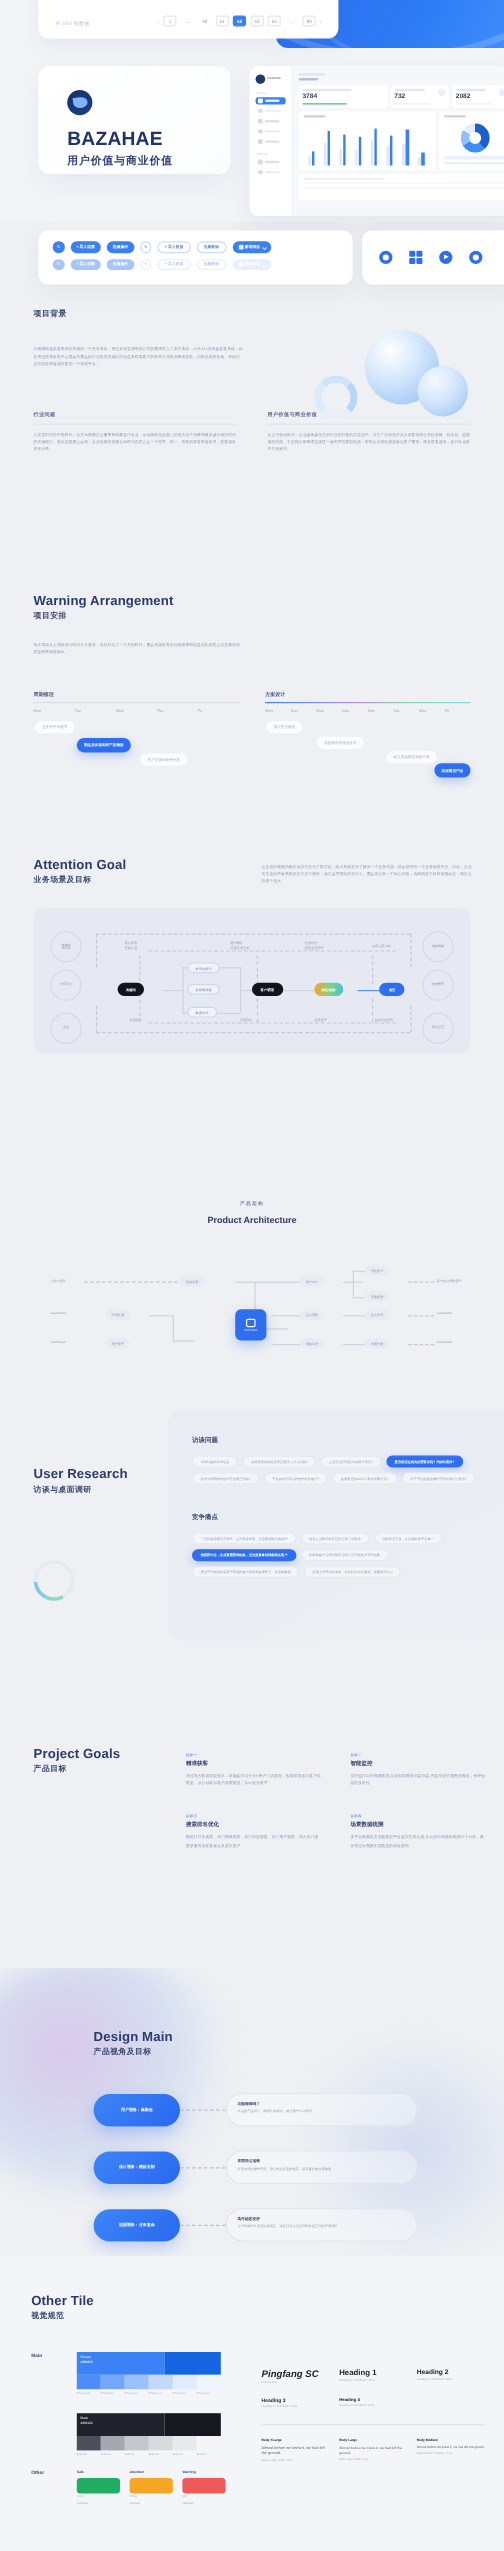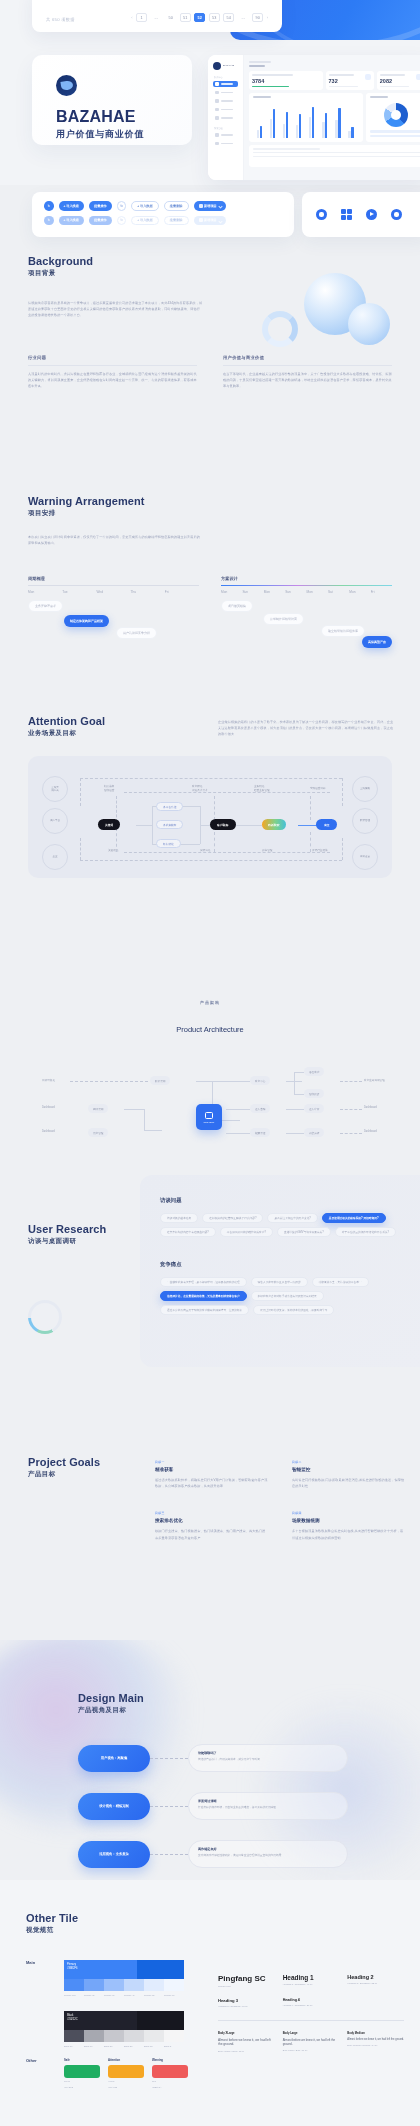--- a/index.html
+++ b/index.html
@@ -174,21 +174,21 @@
   .node.label { color: #9298ab; font-size: 2.6px; flex-direction: column; line-height: 1.5; }
   .dashL { position: absolute; border-top: .5px dashed #c2c8d8; }
   .dashV { position: absolute; border-left: .5px dashed #c2c8d8; }
   .solidL { position: absolute; border-top: .5px solid #cdd3e1; }
   .solidV { position: absolute; border-left: .5px solid #cdd3e1; }
   .blueL { position: absolute; border-top: .6px solid #5a93f7; }
 
   
   .s-pac { position: absolute; left: 0; top: 1000px; width: 420px; text-align: center; }
   .pac-cn { font-size: 4px; font-weight: 700; color: #7d88a8; letter-spacing: 1px; }
-  .pac-en { font-size: 7.5px; font-weight: 400; color: #2a3a6b; margin-top: 20px; }
+  .pac-en { font-size: 7.5px; font-weight: 700; color: #2a3a6b; margin-top: 7px; }
   .pac-canvas { position: relative; width: 420px; height: 135px; margin-top: 18px; }
   .pnode { position: absolute; height: 9px; border-radius: 4.5px; background: #e8ebf2; color: #8e95ab;
     font-size: 2.6px; display: flex; align-items: center; justify-content: center; padding: 0 5px; white-space: nowrap; }
   .pnode.core { width: 26px; height: 26px; border-radius: 5px; background: #2f6ef0; color: #fff; font-size: 2.6px;
     flex-direction: column; gap: 2px; box-shadow: 0 4px 10px rgba(47,110,240,.3); }
   .pnode.core .gl { width: 8px; height: 7px; border: .8px solid #fff; border-radius: 1.5px; }
   .ptext { position: absolute; font-size: 2.6px; color: #9aa1b6; white-space: nowrap; }
 
   
   .s-ur { position: absolute; left: 0; top: 1175px; width: 420px; }
@@ -243,21 +243,21 @@
   .sw-black .b { background: #16171f; }
   .st-other { position: absolute; left: 26px; top: 178px; display: flex; gap: 8px; align-items: flex-start; }
   .oth { width: 36px; }
   .oth b { font-size: 2.8px; color: #3a4870; display: block; margin-bottom: 2.5px; }
   .oth .chipc { height: 13px; border-radius: 3px; }
   .oth span { display: block; font-size: 2.2px; color: #a7adc0; margin-top: 2.5px; line-height: 1.5; }
 
   .type-area { position: absolute; left: 218px; top: 94px; width: 186px; }
   .type-heads { display: flex; gap: 8px; }
   .th { flex: 1; }
-  .th .t1 { font-size: 8px; font-weight: 700; color: #1c1d22; white-space: nowrap; }
+  .th .t1 { font-size: 8px; font-weight: 700; color: #1c1d22; white-space: nowrap; font-style: italic; }
   .th .t2 { font-size: 6.5px; font-weight: 700; color: #1c1d22; }
   .th .t3 { font-size: 5.5px; font-weight: 700; color: #1c1d22; }
   .th .t4 { font-size: 4.2px; font-weight: 700; color: #1c1d22; }
   .th .cap { font-size: 2.3px; color: #a7adc0; margin-top: 2px; }
   .type-div { height: .5px; background: #dde1ea; margin: 13px 0 11px; }
   .body-row { display: flex; gap: 8px; }
   .brow { flex: 1; }
   .brow b { font-size: 2.7px; color: #1c1d22; display: block; }
   .brow p { font-size: 3.2px; color: #5d6478; line-height: 1.5; margin-top: 3px; }
   .brow p.sm { font-size: 2.6px; }
@@ -446,21 +446,20 @@
         <i></i>
         <i></i>
         <i></i>
       </span>
     <span class="ic-play"></span>
     <span class="ic-round"></span>
   </div>
 
   <div class="s-bg">
     <div style="position:relative;padding:0 28px;">
-      <div class="sec-en">Background</div>
       <div class="sec-cn">项目背景</div>
 
       <div class="circles">
         <div class="circ-ring"></div>
         <div class="circ-big"></div>
         <div class="circ-mid"></div>
       </div>
 
       <div class="body-sm blur-txt" style="width:175px;margin-top:22px;">短视频询盘获客系统是早期的一个竞争项目，通过多家直播带货公司的需求建立了本次项目，而外434的询盘获客系统，就是通过跨界获取平台里面外需要的行业相关关键词的信息来获取客户的联系方式将消费者提取，同时也能快捷地、评估行业的投放渠道增长数的一个系统平台。</div>
 

